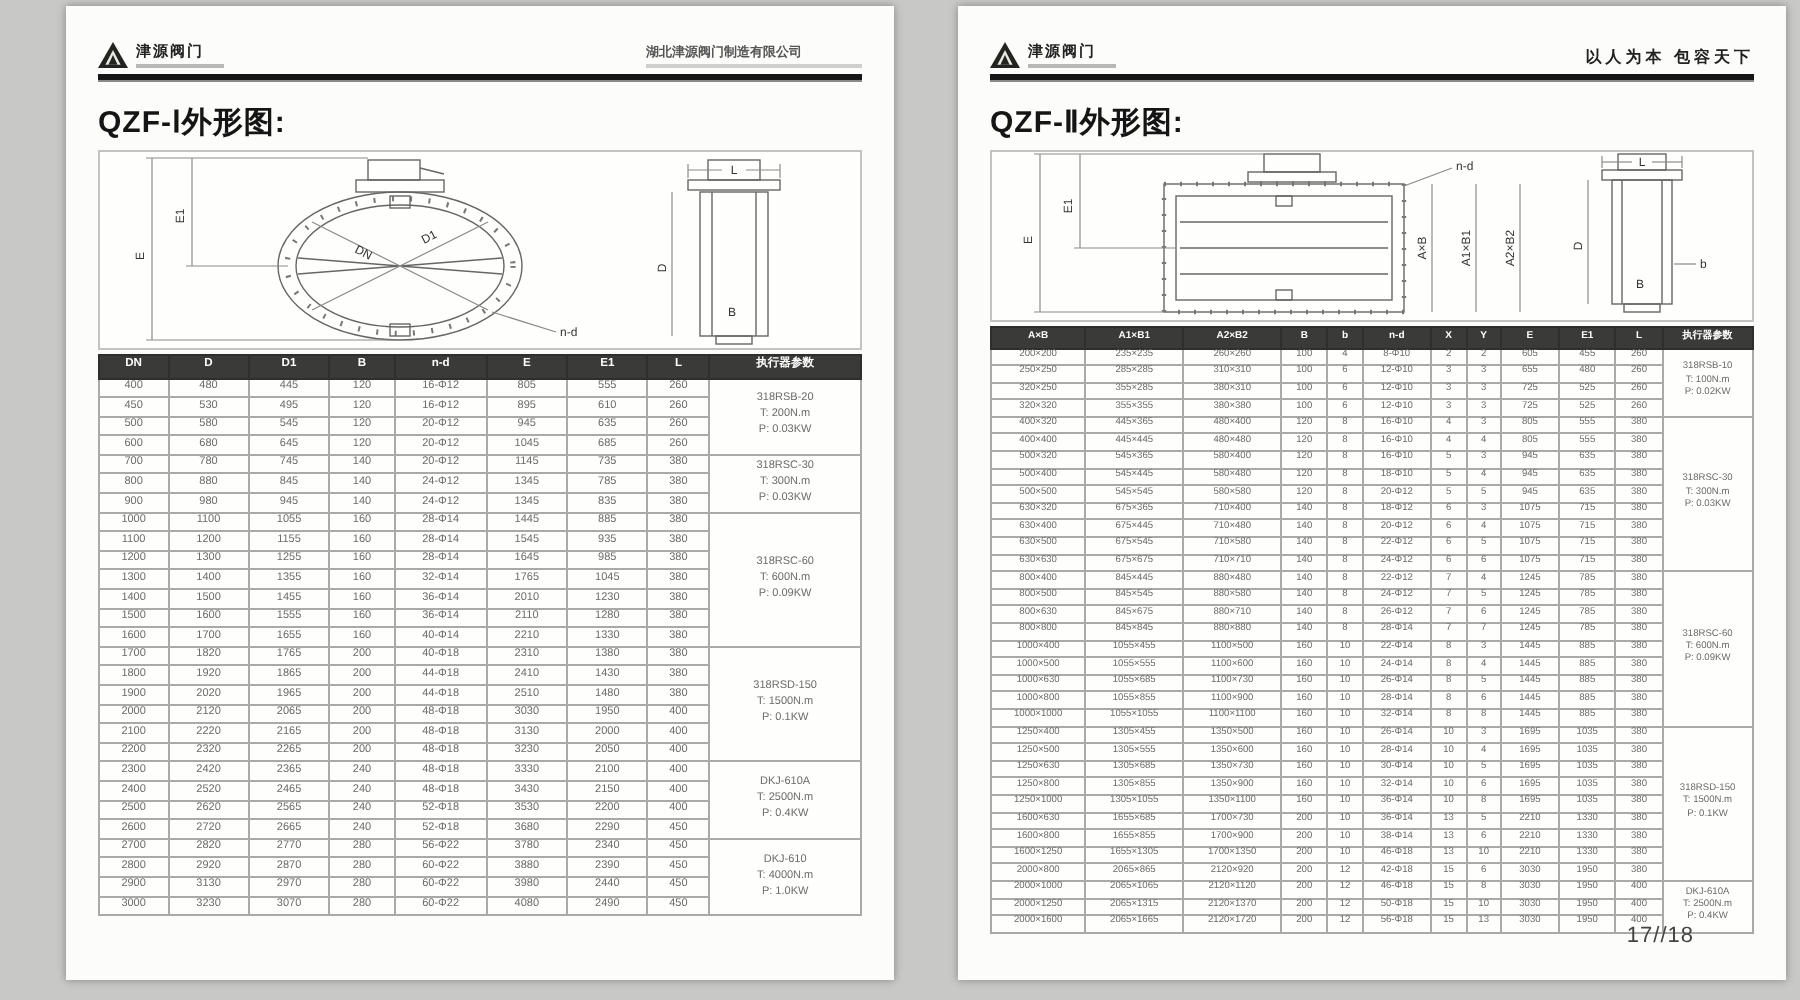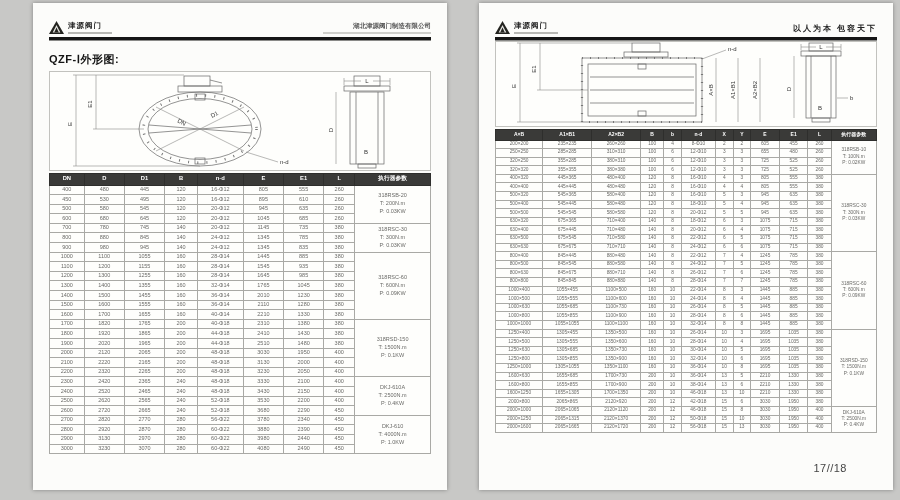--- a/index.html
+++ b/index.html
@@ -6,26 +6,26 @@
   body{width:900px;height:500px;overflow:hidden;background:#c8c8c6;font-family:"Liberation Sans",sans-serif;}
   .canvas{position:relative;width:900px;height:500px;background:#c8c8c6;}
   .page{position:absolute;top:3px;width:414px;height:487px;background:#fcfcfa;box-shadow:0 0 4px rgba(0,0,0,.35);padding:0 16px;box-sizing:border-box;}
   .page-left{left:33px;}
   .page-right{left:479px;}
   .hdr{display:flex;justify-content:space-between;align-items:flex-end;padding-top:9px;height:22px;}
   .brand{display:flex;align-items:center;gap:4px;}
   .brand-txt{display:flex;flex-direction:column;}
   .brand-name{font-size:7.5px;font-weight:bold;color:#222;letter-spacing:1px;}
   .brand-sub{width:44px;height:2px;background:#b8b8b4;margin-top:1.5px;}
-  .hdr-right{text-align:right;font-family:Liberation Serif, serif;}
+  .hdr-right{text-align:left;}
   .company{font-size:6.5px;color:#555;font-weight:bold;}
   .company-sub{width:108px;height:2px;background:#cfcfcb;margin-top:1.5px;margin-left:auto;}
   .slogan{font-size:8px;color:#222;font-weight:bold;letter-spacing:2px;}
   .rule{height:2.5px;background:#161616;margin-top:3px;border-bottom:1px solid #8a8a88;}
-  .page-title{font-size:11px;font-weight:bold;color:#151515;margin:11px 0 4px 0;letter-spacing:.5px;}
+  .page-title{font-size:15px;font-weight:bold;color:#151515;margin:11px 0 4px 0;letter-spacing:.5px;}
   .draw-box{border:1px solid #c2c2be;background:#fefefc;}
   .draw-box svg{display:block;}
   .tblwrap{margin-top:2px;}
   table.spec{width:100%;border-collapse:collapse;table-layout:fixed;}
   table.spec th{background:#3a3a38;color:#fff;font-weight:bold;border:1px solid #2e2e2c;padding:0;line-height:1;}
   table.spec td{border:1px solid #a9a9a5;color:#6b6b68;text-align:center;padding:0;line-height:1;background:#fefefc;}
   .tbl-left th{height:11px;font-size:5.8px;}
   .tbl-left td{height:8.6px;font-size:5.5px;}
   .tbl-right th{height:10px;font-size:5px;}
   .tbl-right td{height:7.6px;font-size:4.8px;}
@@ -460,20 +460,21 @@
           <span class="brand-name">津源阀门</span>
           <span class="brand-sub"></span>
         </div>
       </div>
       <div class="hdr-right">
         <div class="slogan">以人为本  包容天下</div>
       </div>
     </div>
     <div class="rule"></div>
 
+    <div class="page-title">QZF-Ⅱ外形图:</div>
 
     <div class="draw-box">
       <svg width="380" height="84" viewBox="0 0 380 84">
 
         <rect class="dline" x="86" y="16" width="120" height="64"></rect>
         <rect class="dline" x="92" y="22" width="108" height="52"></rect>
         <rect x="86" y="16" width="120" height="64" fill="none" stroke="#777" stroke-width="2.2" stroke-dasharray="1 7"></rect>
         <line class="dline" x1="94" y1="35" x2="198" y2="35"></line>
         <line class="dline" x1="94" y1="48" x2="198" y2="48"></line>
         <line class="dline" x1="94" y1="61" x2="198" y2="61"></line>

